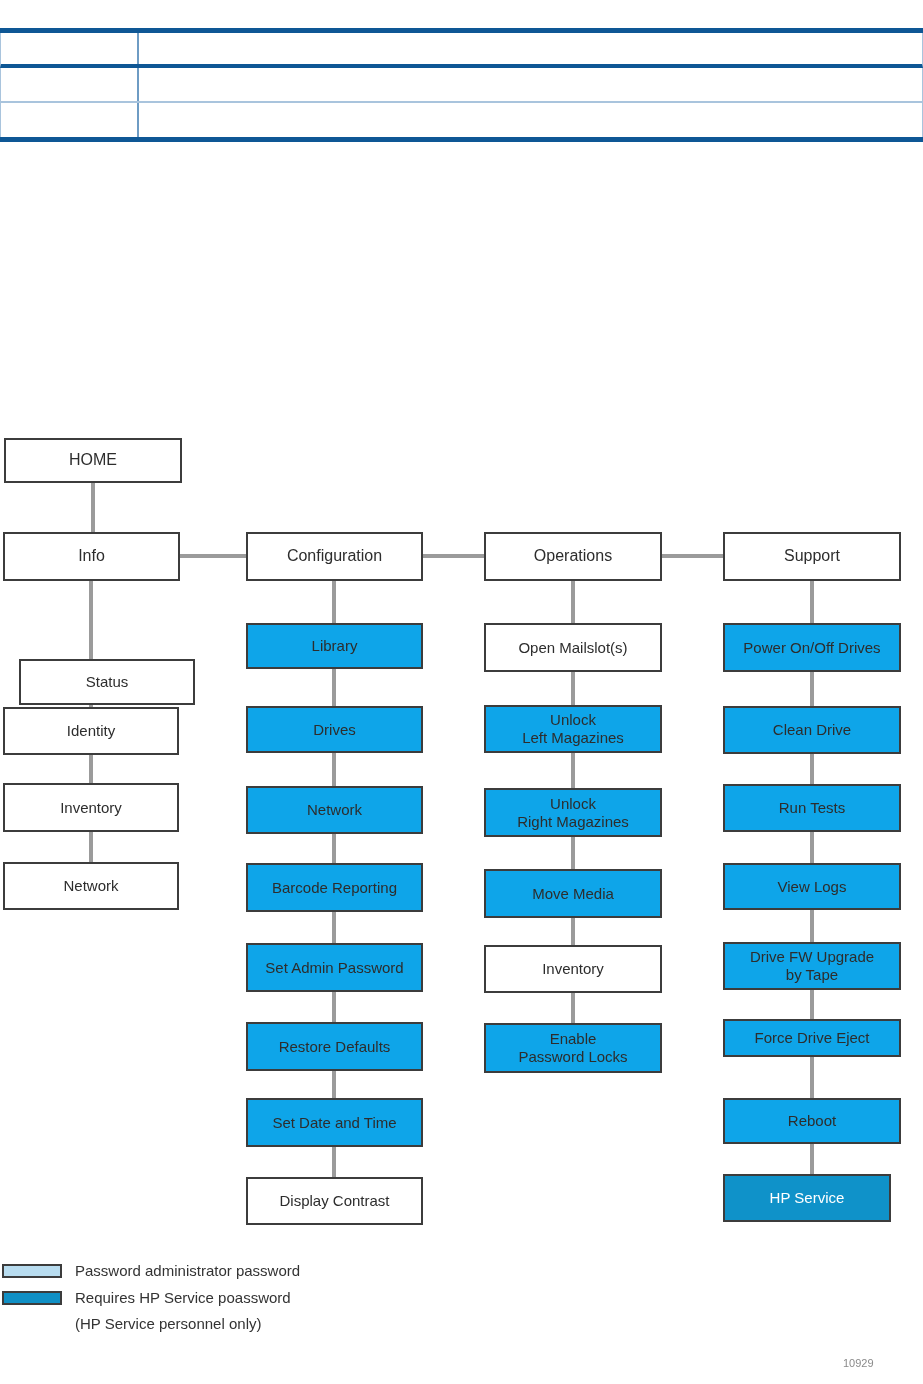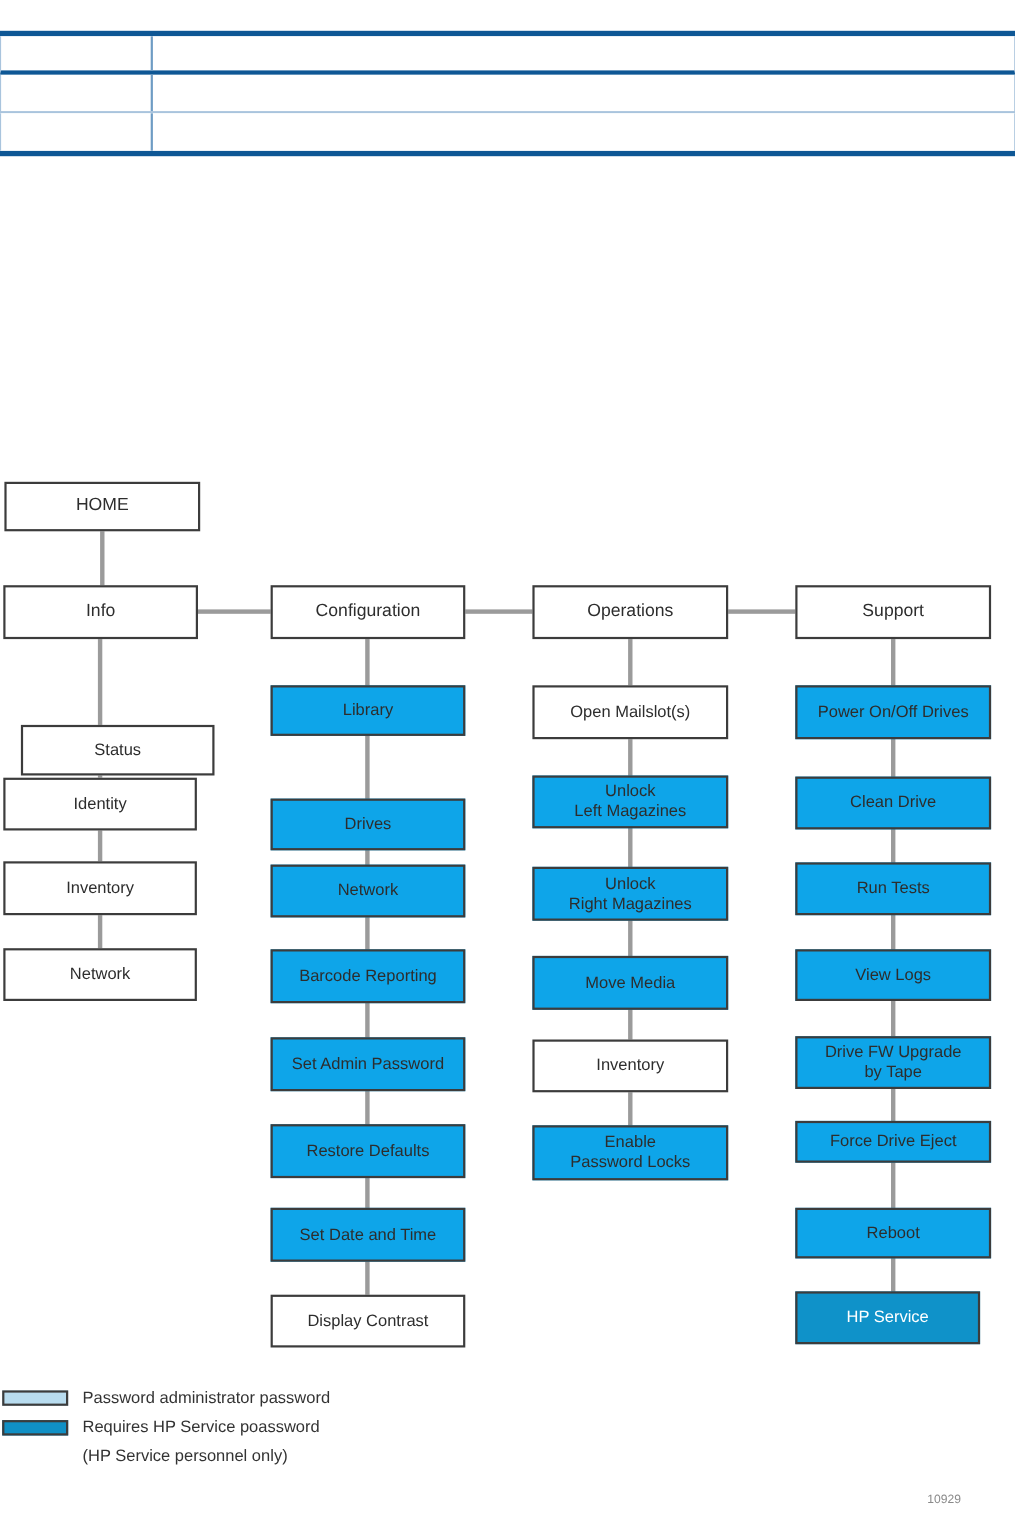--- a/index.html
+++ b/index.html
@@ -115,21 +115,21 @@
   <div class="box parent" style="left:246px; top:532px; width:177px; height:49px;">Configuration</div>
   <div class="box parent" style="left:484px; top:532px; width:178px; height:49px;">Operations</div>
   <div class="box parent" style="left:723px; top:532px; width:178px; height:49px;">Support</div>
 
   <div class="box" style="left:19px; top:624px; width:176px; height:46px;margin-top:35px;">Status</div>
   <div class="box" style="left:3px; top:707px; width:176px; height:48px;">Identity</div>
   <div class="box" style="left:3px; top:783px; width:176px; height:49px;">Inventory</div>
   <div class="box" style="left:3px; top:862px; width:176px; height:48px;">Network</div>
 
   <div class="box blue" style="left:246px; top:623px;  width:177px; height:46px;">Library</div>
-  <div class="box blue" style="left:246px; top:706px;  width:177px; height:47px;margin-top:20px;">Drives</div>
+  <div class="box blue" style="left:246px; top:706px;  width:177px; height:47px;">Drives</div>
   <div class="box blue" style="left:246px; top:786px;  width:177px; height:48px;">Network</div>
   <div class="box blue" style="left:246px; top:863px;  width:177px; height:49px;">Barcode Reporting</div>
   <div class="box blue" style="left:246px; top:943px;  width:177px; height:49px;">Set Admin Password</div>
   <div class="box blue" style="left:246px; top:1022px; width:177px; height:49px;">Restore Defaults</div>
   <div class="box blue" style="left:246px; top:1098px; width:177px; height:49px;">Set Date and Time</div>
   <div class="box" style="left:246px; top:1177px; width:177px; height:48px;">Display Contrast</div>
 
   <div class="box" style="left:484px; top:623px;  width:178px; height:49px;">Open Mailslot(s)</div>
   <div class="box blue" style="left:484px; top:705px;  width:178px; height:48px;">Unlock
 Left Magazines</div>

